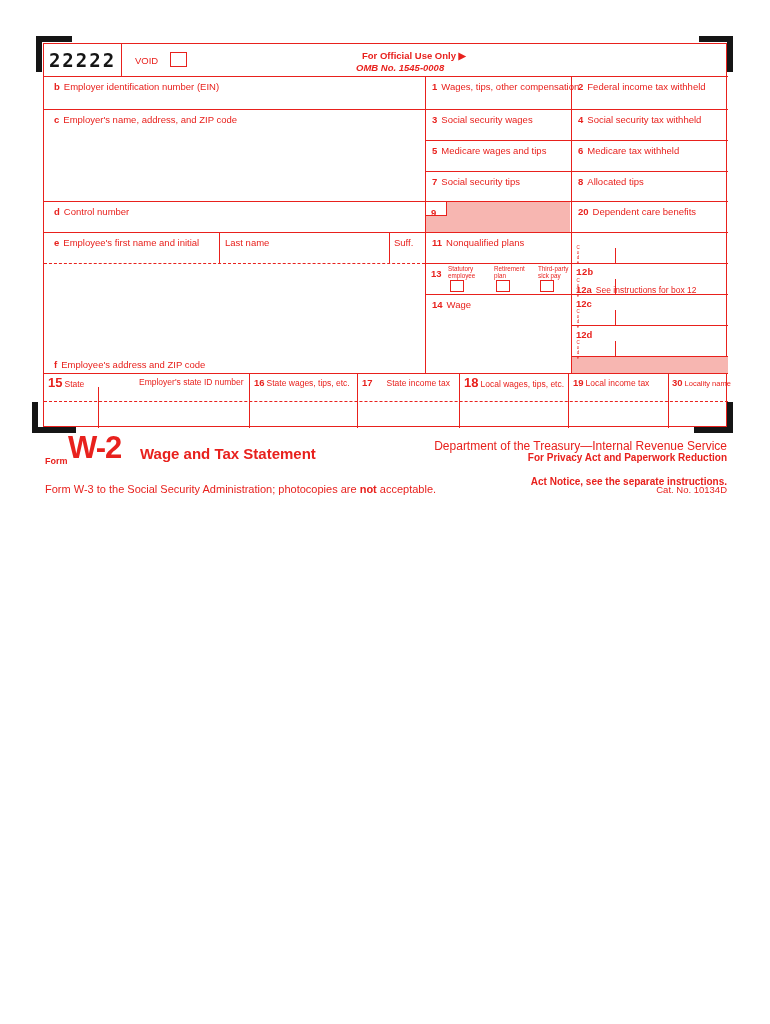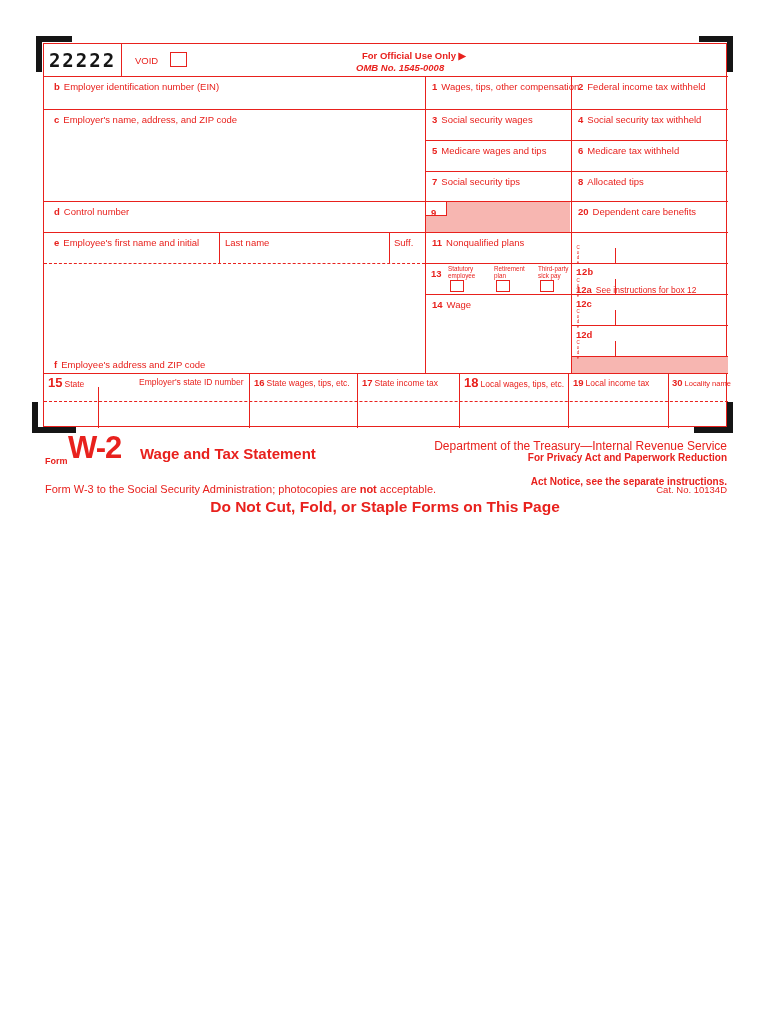--- a/index.html
+++ b/index.html
@@ -162,21 +162,21 @@
     </div>
 
     <div class="lbl small" style="left:4px;top:333px;">
       <span class="num" style="font-size:13px;margin-right:2px;">15</span><span>State</span>
     </div>
     <div class="lbl small" style="left:63px;top:333px;margin-left:32px;">Employer's state ID number</div>
     <div class="lbl small" style="left:210px;top:333px;">
       <span class="num" style="font-size:9.5px;margin-right:2px;">16</span><span>State wages, tips, etc.</span>
     </div>
     <div class="lbl small" style="left:318px;top:333px;">
-      <span class="num" style="font-size:9.5px;margin-right:2px;">17</span><span>State income tax</span>
+      <span class="num" style="font-size:9.5px;margin-right:14px;">17</span><span>State income tax</span>
     </div>
     <div class="lbl small" style="left:420px;top:333px;">
       <span class="num" style="font-size:13px;margin-right:2px;">18</span><span>Local wages, tips, etc.</span>
     </div>
     <div class="lbl small" style="left:529px;top:333px;">
       <span class="num" style="font-size:9.5px;margin-right:2px;">19</span><span>Local income tax</span>
     </div>
     <div class="lbl" style="left:628px;top:333px;font-size:7.5px;">
       <span class="num" style="font-size:9.5px;margin-right:2px;">30</span><span>Locality name</span>
     </div>
@@ -188,15 +188,14 @@
 
   <div class="abs r" style="left:400px;top:439px;width:327px;text-align:right;font-size:12px;">Department of the Treasury—Internal Revenue Service</div>
   <div class="abs r bold" style="left:400px;top:452px;width:327px;text-align:right;font-size:10px;">For Privacy Act and Paperwork Reduction</div>
   <div class="abs r bold" style="left:400px;top:476px;width:327px;text-align:right;font-size:10px;">Act Notice, see the separate instructions.</div>
 
   <div class="abs r" style="left:45px;top:483px;font-size:11px;white-space:nowrap;">
     <span>Form W-3 to the Social Security Administration; photocopies are </span><span class="bold">not</span><span> acceptable.</span>
   </div>
   <div class="abs r" style="left:500px;top:484px;width:227px;text-align:right;font-size:9.5px;">Cat. No. 10134D</div>
 
-  <div class="abs r bold" style="left:43px;top:498px;width:684px;text-align:center;font-size:15.5px;">Do Not Cut, Fold, or Staple Forms on This Page</div>
 
 </div>
 
 </body></html>

